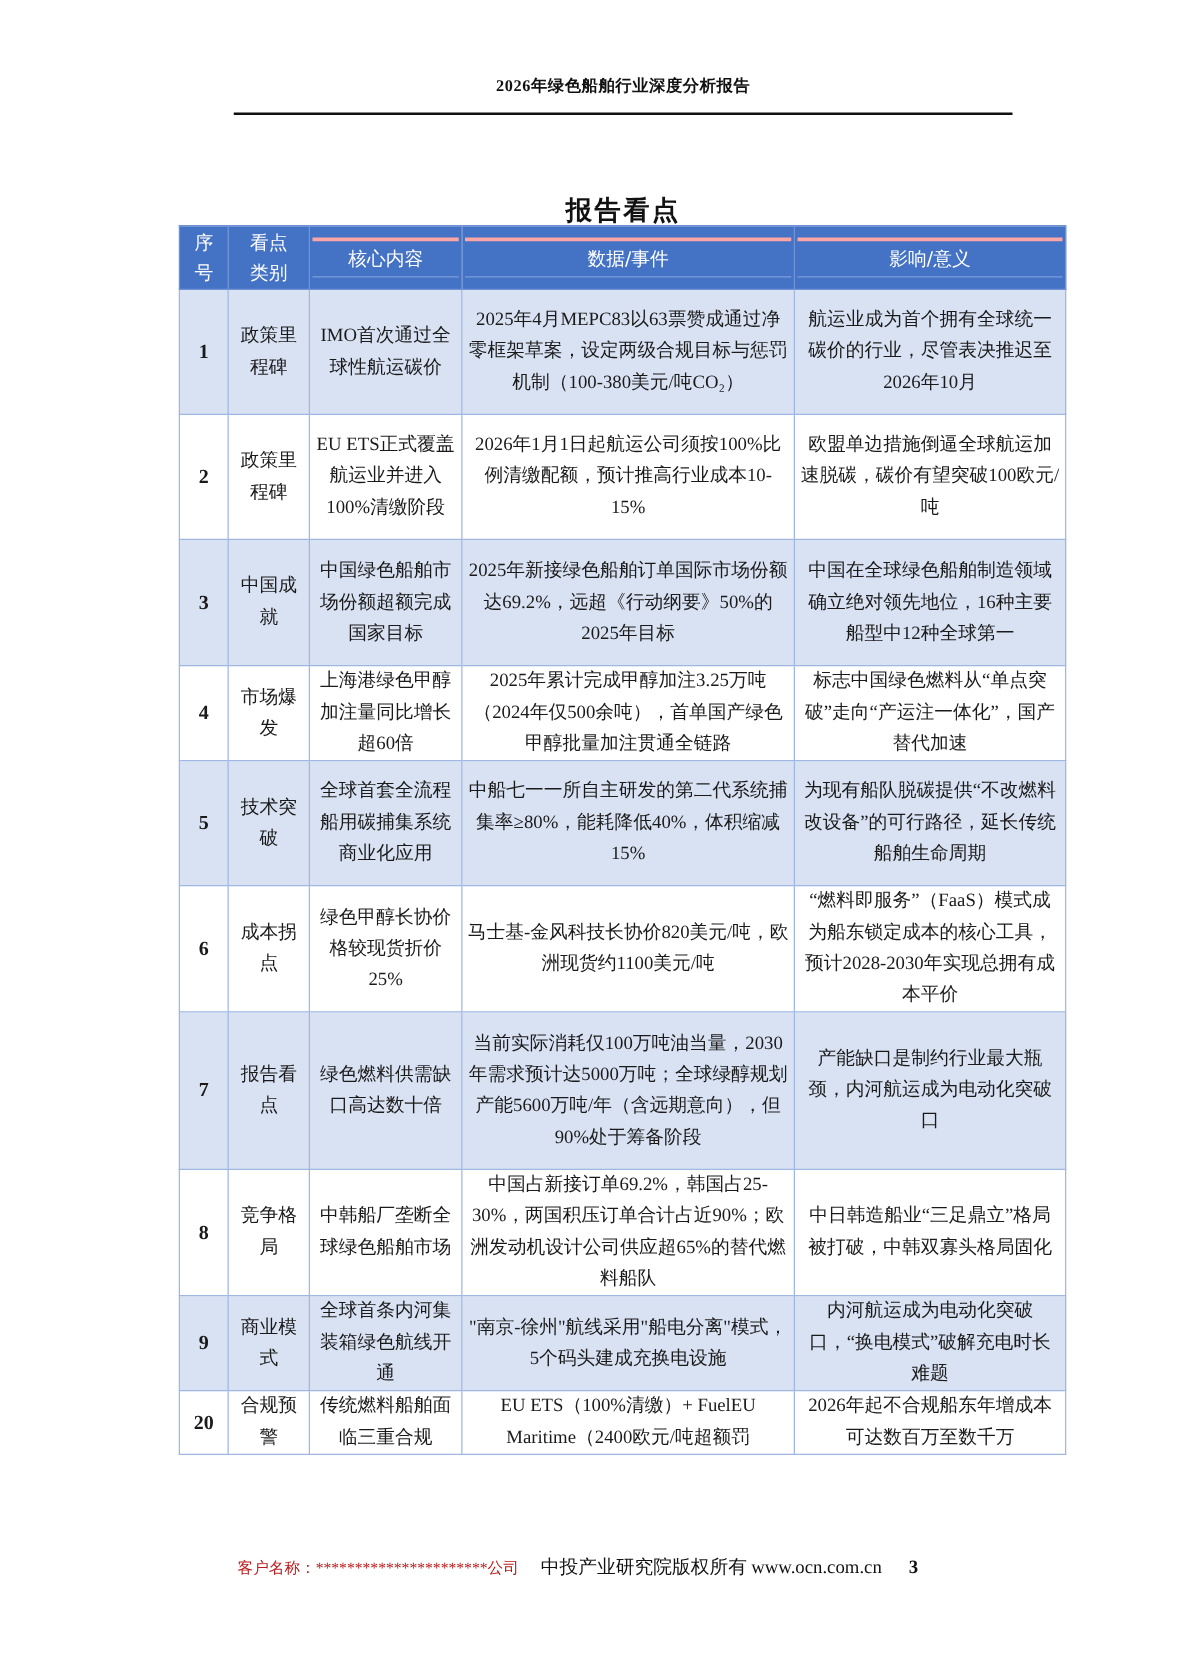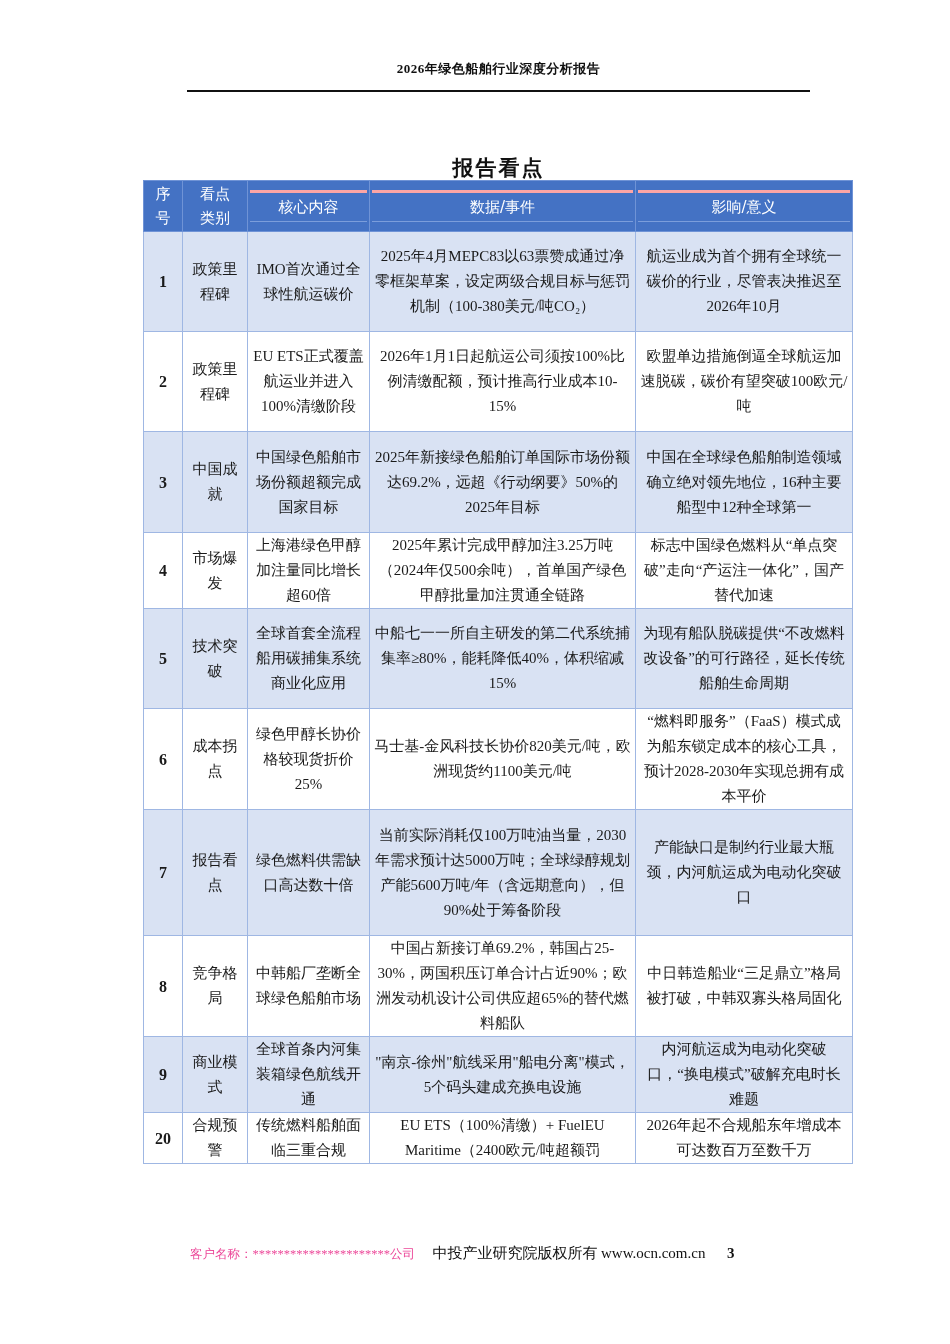--- a/index.html
+++ b/index.html
@@ -42,21 +42,21 @@
       color: #1a1a1a;
     }
     .highlights-table tr.shaded td { background: #D9E2F3; }
     .highlights-table tr.plain td { background: #ffffff; }
     .highlights-table td.num { font-weight: bold; font-size: 16px; }
 
     .footer {
       position: absolute; left: 190px; top: 1244px; width: 620px;
       font-size: 14px; white-space: nowrap;
     }
-    .footer .client { font-size: 12.5px; color: #ec4899; }
+    .footer .client { font-size: 12.5px; color: #b91c1c; }
     .footer .copyright { font-size: 15px; margin-left: 14px; }
     .footer .site { font-size: 15px; }
     .footer .page { font-size: 15px; font-weight: bold; margin-left: 18px; }
   </style>
 </head>
 <body>
 
 <div class="running-header">2026年绿色船舶行业深度分析报告</div>
 <div class="header-rule"></div>
 

